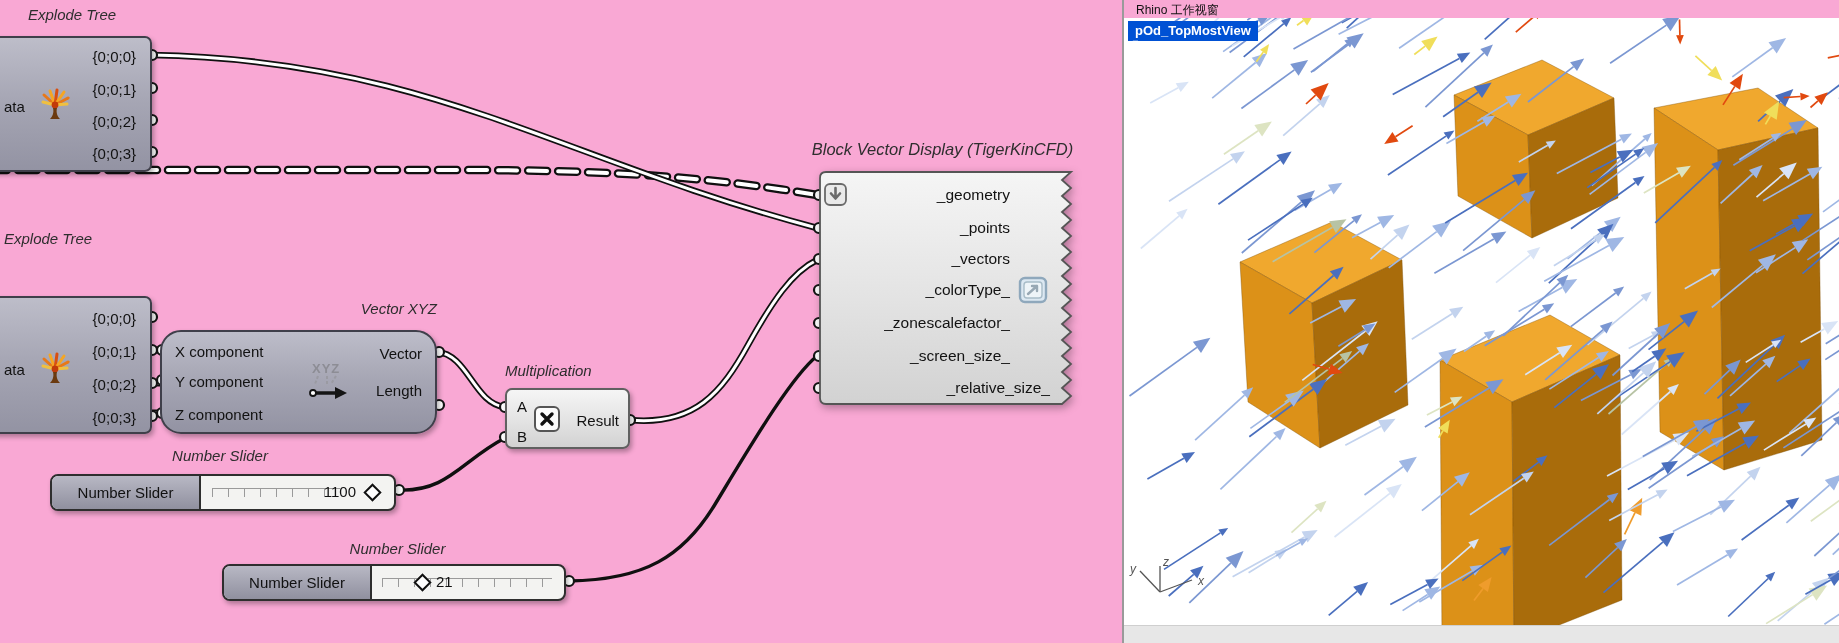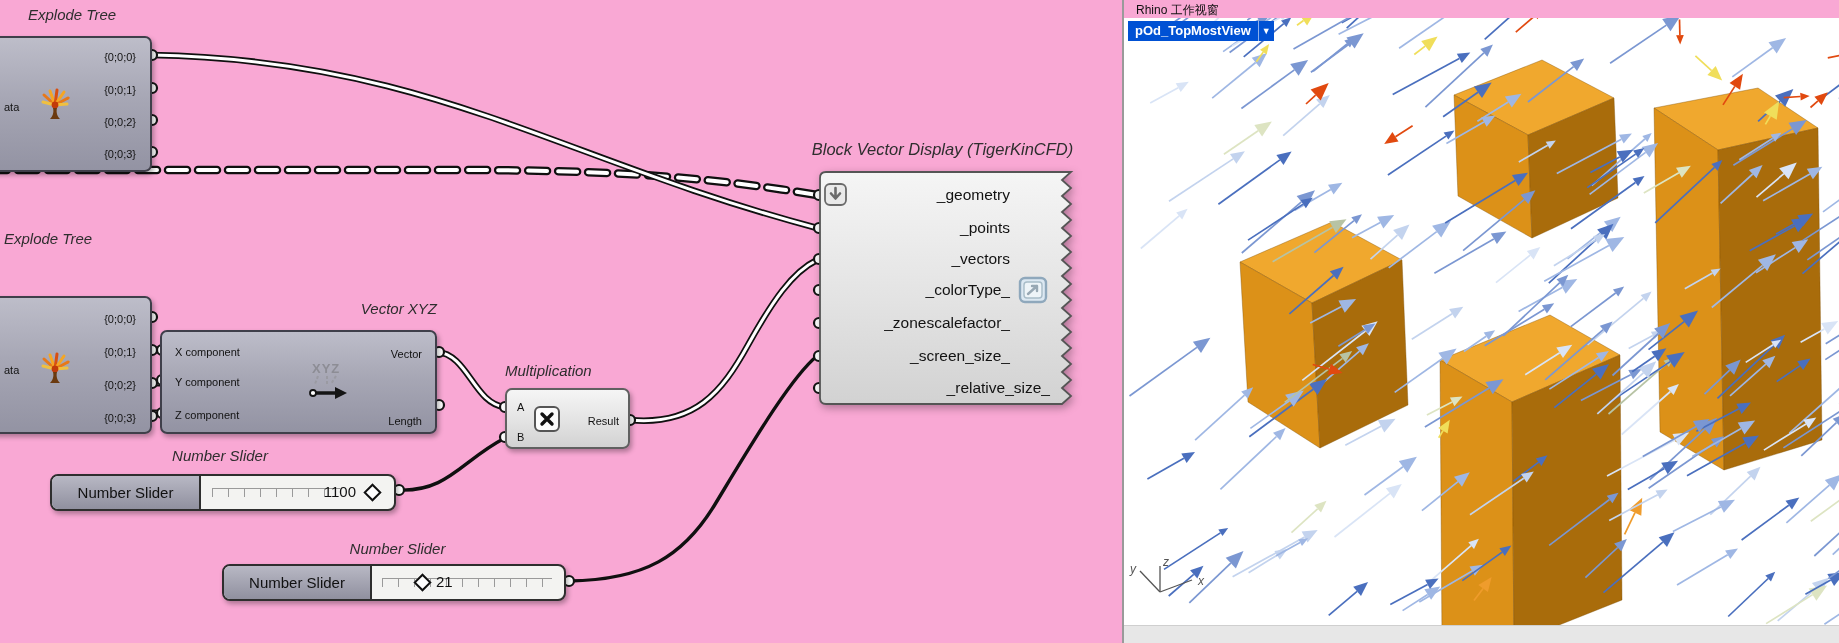--- a/index.html
+++ b/index.html
@@ -7,41 +7,41 @@
        font-family:"Liberation Sans",sans-serif;}
   
   #gh-canvas{position:absolute;left:0;top:0;width:1286px;height:643px;overflow:hidden;background:#f9a8d4;}
   #wires{position:absolute;left:0;top:0;z-index:1;}
   .comp{position:absolute;z-index:2;border-radius:7px;box-shadow:2px 3px 5px rgba(0,0,0,.30);}
   .comp-dark{background:linear-gradient(180deg,#bdbdc9 0%,#a7a7b5 45%,#9393a3 100%);
              border:2px solid #3f3f4a;}
   .comp-light{background:linear-gradient(180deg,#f5f5f5 0%,#e3e3e3 55%,#d2d2d2 100%);
               border:2px solid #606060;}
   .gh-title{position:absolute;z-index:2;font-style:italic;font-size:15px;color:#2e2e2e;white-space:nowrap;}
-  .plabel{position:absolute;font-size:11px;color:#121212;white-space:nowrap;line-height:18px;}
+  .plabel{position:absolute;font-size:15px;color:#121212;white-space:nowrap;line-height:18px;}
   .bvd-label{position:absolute;z-index:2;width:182px;text-align:right;font-size:15.5px;color:#121212;white-space:nowrap;line-height:18px;}
   .icon{position:absolute;}
   
   .slider{position:absolute;z-index:2;height:33px;border:2px solid #2e2e2e;border-radius:8px;
           background:#f3f3f1;box-shadow:2px 3px 5px rgba(0,0,0,.30);overflow:hidden;}
   .slider-name{position:absolute;left:0;top:0;bottom:0;display:flex;align-items:center;justify-content:center;
                background:linear-gradient(180deg,#b8b8c4,#90909f);border-right:2px solid #2e2e2e;
                font-size:15px;color:#111;}
   .ruler{position:absolute;height:8px;border-top:1px solid #9a9a9a;
          background:repeating-linear-gradient(90deg,#9a9a9a 0 1px,transparent 1px 16px);}
   .slider-val{position:absolute;font-size:15px;color:#111;top:7px;}
   .diamond{position:absolute;width:9px;height:9px;background:#fff;border:2px solid #111;transform:rotate(45deg);}
   
   #rhino{position:absolute;left:1122px;top:0;width:717px;height:643px;background:#fff;
          border-left:2px solid #9a9a9a;box-sizing:border-box;}
   #rhino-titlebar{position:absolute;left:0;top:0;width:100%;height:18px;background:#f9a8d4;}
   #rhino-title{position:absolute;left:12px;top:2px;font-size:12px;color:#111;}
   #viewport{position:absolute;left:0;top:18px;width:715px;height:607px;overflow:hidden;background:#fff;}
   #vp-label{position:absolute;left:4px;top:3px;z-index:3;display:flex;align-items:stretch;height:20px;
-            background:#0051d4;color:#fff;font-weight:bold;font-size:13px;cursor:pointer;}
+            background:#0051d4;color:#fff;font-weight:bold;font-size:13px;cursor:pointer;flex-direction:column;}
   #vp-label .txt{padding:2px 7px 0 7px;}
   #vp-label .sep{width:1px;background:rgba(255,255,255,.55);}
   #vp-label .dd{width:15px;display:flex;align-items:center;justify-content:center;font-size:9px;}
   #vp-bottom{position:absolute;left:0;top:625px;width:100%;height:18px;background:#e7e7e7;border-top:1px solid #cfcfcf;z-index:2;}
   svg text{font-family:"Liberation Sans",sans-serif;}
 </style>
 </head>
 <body>
 
 <div id="app">
@@ -159,33 +159,33 @@
         <circle cx="19" cy="19" r="3.4" fill="#c23b0a"></circle>
         <path d="M17 22 c1.2 5 -0.6 8.5 -3 11 h10 c-2.4 -2.5 -4.2 -6 -3 -11 z" fill="#6b3a10"></path>
       </svg>
       <div class="plabel" style="right:14px;top:12px;">{0;0;0}</div>
       <div class="plabel" style="right:14px;top:45px;">{0;0;1}</div>
       <div class="plabel" style="right:14px;top:78px;">{0;0;2}</div>
       <div class="plabel" style="right:14px;top:111px;">{0;0;3}</div>
     </div>
 
     <div class="gh-title" style="left:160px;top:300px;width:277px;text-align:right;">Vector XYZ</div>
-    <div class="comp comp-dark" style="left:160px;top:330px;width:273px;height:100px;">
+    <div class="comp comp-dark" style="left:160px;top:330px;width:273px;height:100px;border-radius:21px;">
       <div class="plabel" style="left:13px;top:11px;">X component</div>
       <div class="plabel" style="left:13px;top:41px;">Y component</div>
       <div class="plabel" style="left:13px;top:74px;">Z component</div>
       <svg class="icon" style="left:143px;top:26px;" width="48" height="48" viewBox="0 0 48 48">
         <text x="7" y="15" font-size="13" font-weight="bold" fill="#8d8d95" letter-spacing="1">XYZ</text>
         <path d="M13 18 L10 26 M22 18 L22 27 M31 18 L26 26" stroke="#9a9aa2" stroke-width="2" stroke-dasharray="3 2" fill="none"></path>
         <path d="M8 35 H32" stroke="#141414" stroke-width="3.5"></path>
         <path d="M30 29 L42 35 L30 41 Z" fill="#141414"></path>
         <circle cx="8" cy="35" r="3" fill="#fff" stroke="#141414" stroke-width="1.8"></circle>
       </svg>
       <div class="plabel" style="right:13px;top:13px;">Vector</div>
-      <div class="plabel" style="right:13px;top:80px;">Length</div>
+      <div class="plabel" style="right:13px;top:50px;">Length</div>
     </div>
 
     <div class="gh-title" style="left:505px;top:362px;width:124px;">Multiplication</div>
     <div class="comp comp-light" style="left:505px;top:388px;width:121px;height:57px;">
       <div class="plabel" style="left:10px;top:8px;">A</div>
       <div class="plabel" style="left:10px;top:38px;">B</div>
       <svg class="icon" style="left:26px;top:15px;" width="28" height="28" viewBox="0 0 28 28">
         <rect x="2" y="2" width="24" height="24" rx="5" fill="#fcfcfc" stroke="#555" stroke-width="2"></rect>
         <path d="M9 9 L19 19 M19 9 L9 19" stroke="#111" stroke-width="3.4" stroke-linecap="round"></path>
       </svg>

